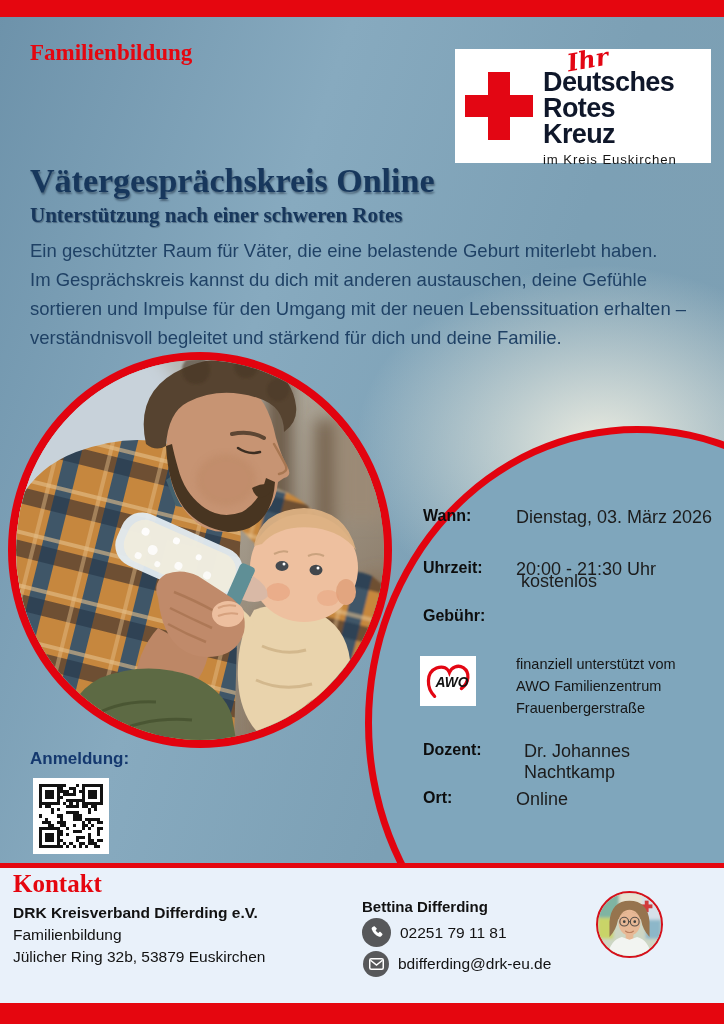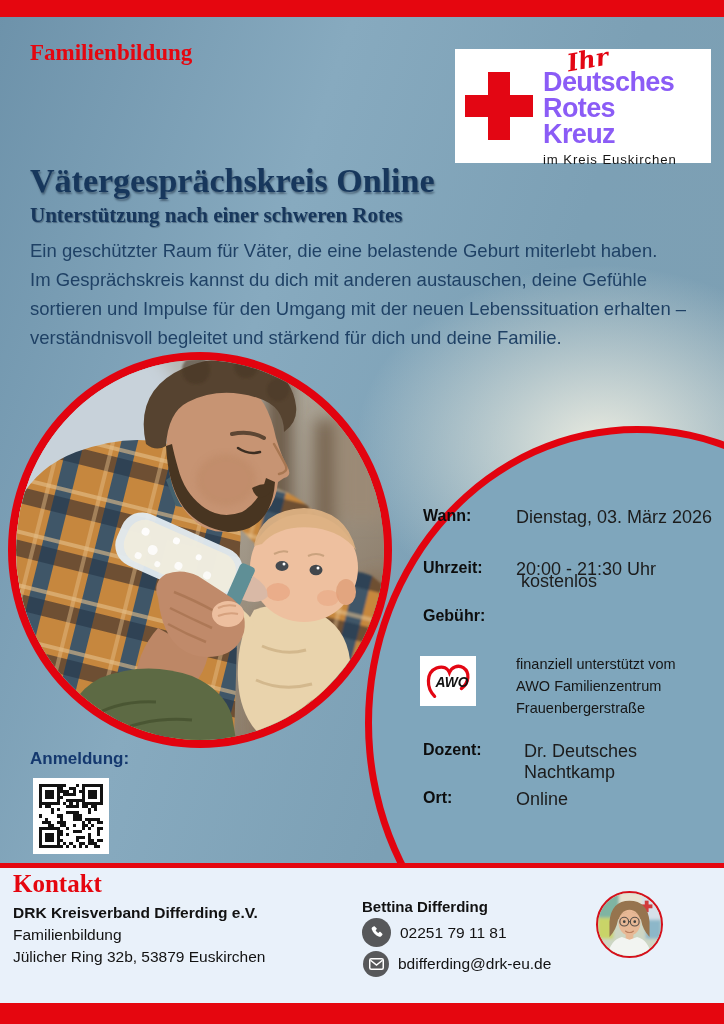--- a/index.html
+++ b/index.html
@@ -15,21 +15,21 @@
     font-weight:bold;font-size:23px;color:#e5060f;z-index:4;}
   
   .drk-logo{position:absolute;left:455px;top:49px;width:256px;height:114px;background:#ffffff;z-index:4;}
   .cross{position:absolute;left:10px;top:23px;width:68px;height:68px;}
   .cross i{position:absolute;background:#e30613;display:block;}
   .cross .v{left:23px;top:0;width:22px;height:68px;}
   .cross .h{left:0;top:23px;width:68px;height:22px;}
   .logo-ihr{position:absolute;left:112px;top:-4px;font-family:"DejaVu Serif",serif;font-style:italic;
     font-weight:bold;font-size:24px;color:#e30613;transform:rotate(-10deg);}
   .logo-lines{position:absolute;left:88px;top:20px;font-weight:bold;font-size:27px;line-height:26px;
-    letter-spacing:-0.6px;color:#8b5cf6;}
+    letter-spacing:-0.6px;color:#0f172a;}
   .logo-sub{position:absolute;left:88px;top:103px;font-size:13.2px;letter-spacing:0.9px;color:#161616;}
   
   .title{position:absolute;left:30px;top:162px;font-family:"Liberation Serif",serif;font-weight:bold;
     font-size:34px;color:#17375c;text-shadow:1px 2px 2px rgba(10,25,45,.45);z-index:4;margin:0;}
   .subtitle{position:absolute;left:30px;top:203px;font-family:"Liberation Serif",serif;font-weight:bold;
     font-size:21px;color:#17375c;text-shadow:1px 1px 1px rgba(10,25,45,.4);z-index:4;margin:0;}
   .body-text{position:absolute;left:30px;top:236px;width:692px;font-size:18.5px;line-height:29px;
     color:#1f4165;z-index:4;margin:0;}
   
   .photo-circle{position:absolute;left:8px;top:352px;width:368px;height:380px;border:8px solid #e2030f;
@@ -203,21 +203,21 @@
       <text x="11" y="28" font-family="Liberation Sans, sans-serif" font-size="14.5" font-weight="bold" font-style="italic" fill="#111111">AWO</text>
     </svg>
   </div>
   <div class="sponsor-text">
     <div>finanziell unterstützt vom</div>
     <div>AWO Familienzentrum</div>
     <div>Frauenbergerstraße</div>
   </div>
 
   <div class="info-label" style="top:741px;">Dozent:</div>
-  <div class="info-value" style="top:741px;left:524px;">Dr. Deutsches Nachtkamp</div>
+  <div class="info-value" style="top:741px;left:524px;">Dr. Johannes Nachtkamp</div>
   <div class="info-label" style="top:789px;">Ort:</div>
   <div class="info-value" style="top:789px;">Online</div>
 
   <div class="anmeldung">Anmeldung:</div>
   <div class="qr-box">
     <svg id="qr-svg" viewBox="0 0 21 21" width="64" height="64" shape-rendering="crispEdges">
         <rect x="0" y="0" width="1" height="1" fill="#121212"></rect>
         <rect x="1" y="0" width="1" height="1" fill="#121212"></rect>
         <rect x="2" y="0" width="1" height="1" fill="#121212"></rect>
         <rect x="3" y="0" width="1" height="1" fill="#121212"></rect>

